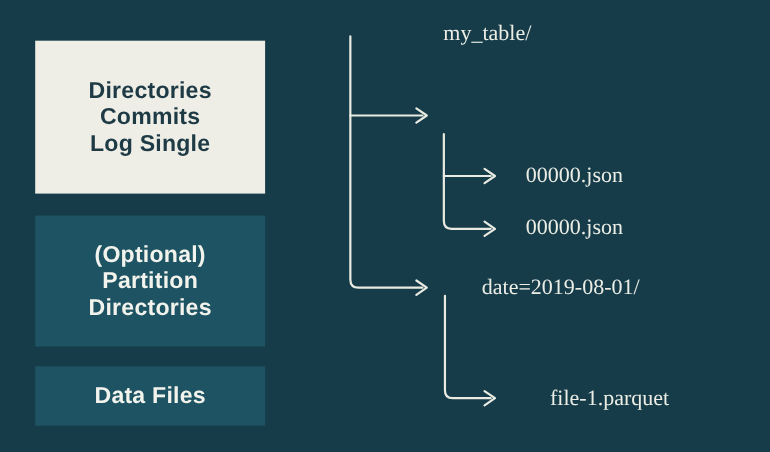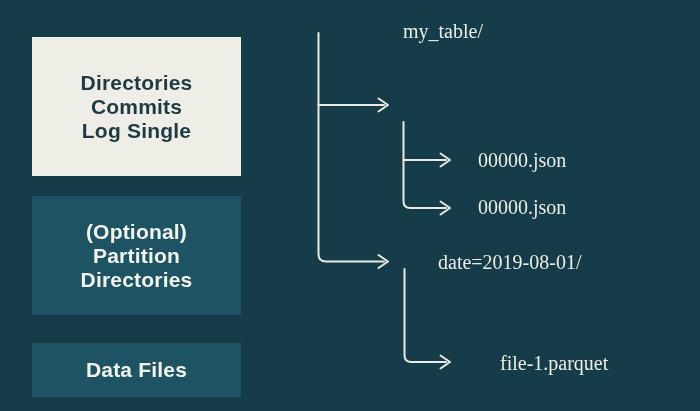--- a/index.html
+++ b/index.html
@@ -32,21 +32,21 @@
     background: #eeeee7;
     color: #1d3a45;
   }
   .box-dark-mid {
     top: 196px;
     height: 119px;
     background: #1d5363;
     color: #f1f3ec;
   }
   .box-dark-low {
-    top: 343px;
+    top: 333px;
     height: 54px;
     background: #1d5363;
     color: #f1f3ec;
     text-align: center;
   }
   .tree-lines {
     position: absolute;
     left: 0; top: 0;
     width: 700px; height: 411px;
     pointer-events: none;

